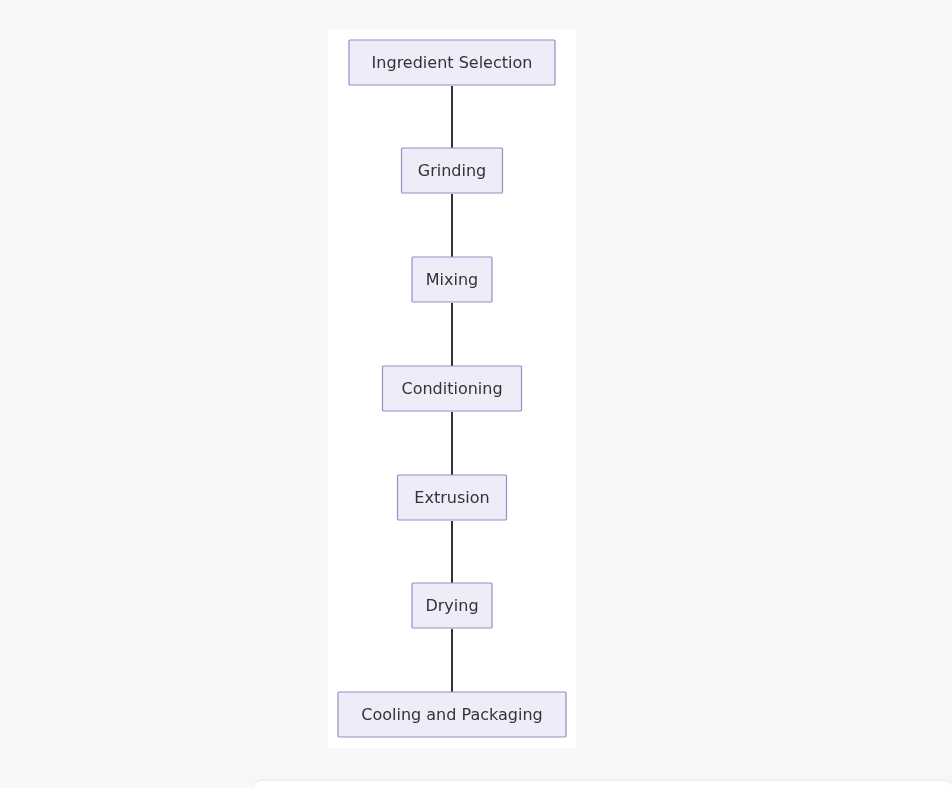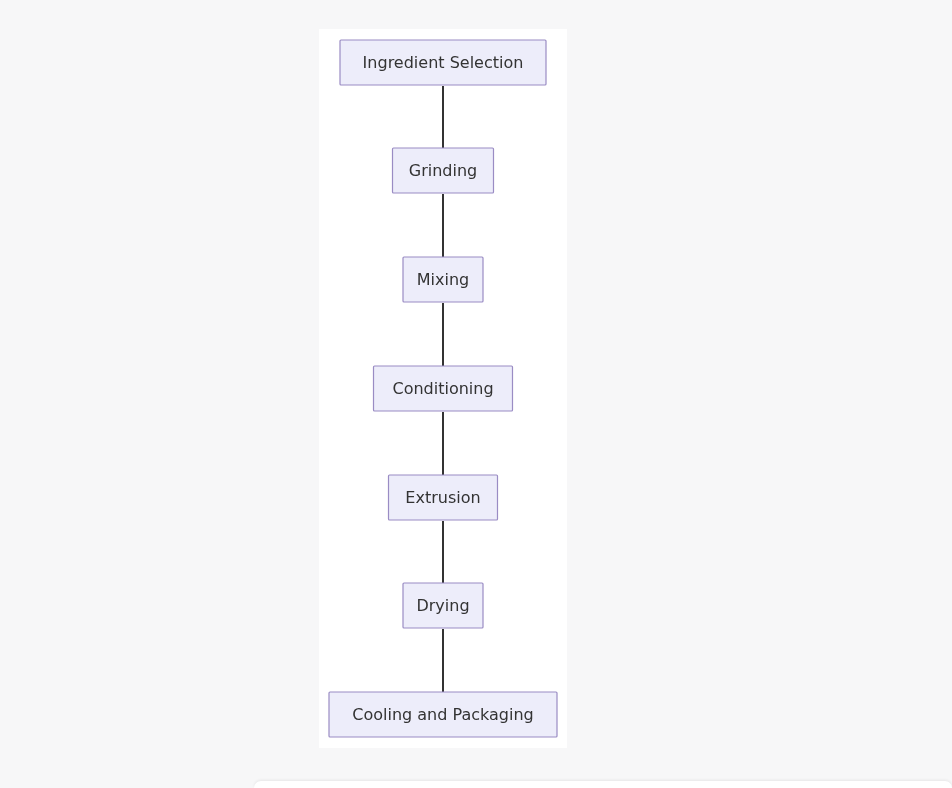--- a/index.html
+++ b/index.html
@@ -11,21 +11,21 @@
     height: 788px;
     background: #f7f7f8;
     font-family: "DejaVu Sans", "Liberation Sans", sans-serif;
     overflow: hidden;
     position: relative;
   }
 
   
   #diagram-canvas {
     position: absolute;
-    left: 319px;
+    left: 328px;
     top: 29px;
     width: 248px;
     height: 719px;
     background: #ffffff;
   }
 
   #flow-svg {
     position: absolute;
     left: 0;
     top: 0;

